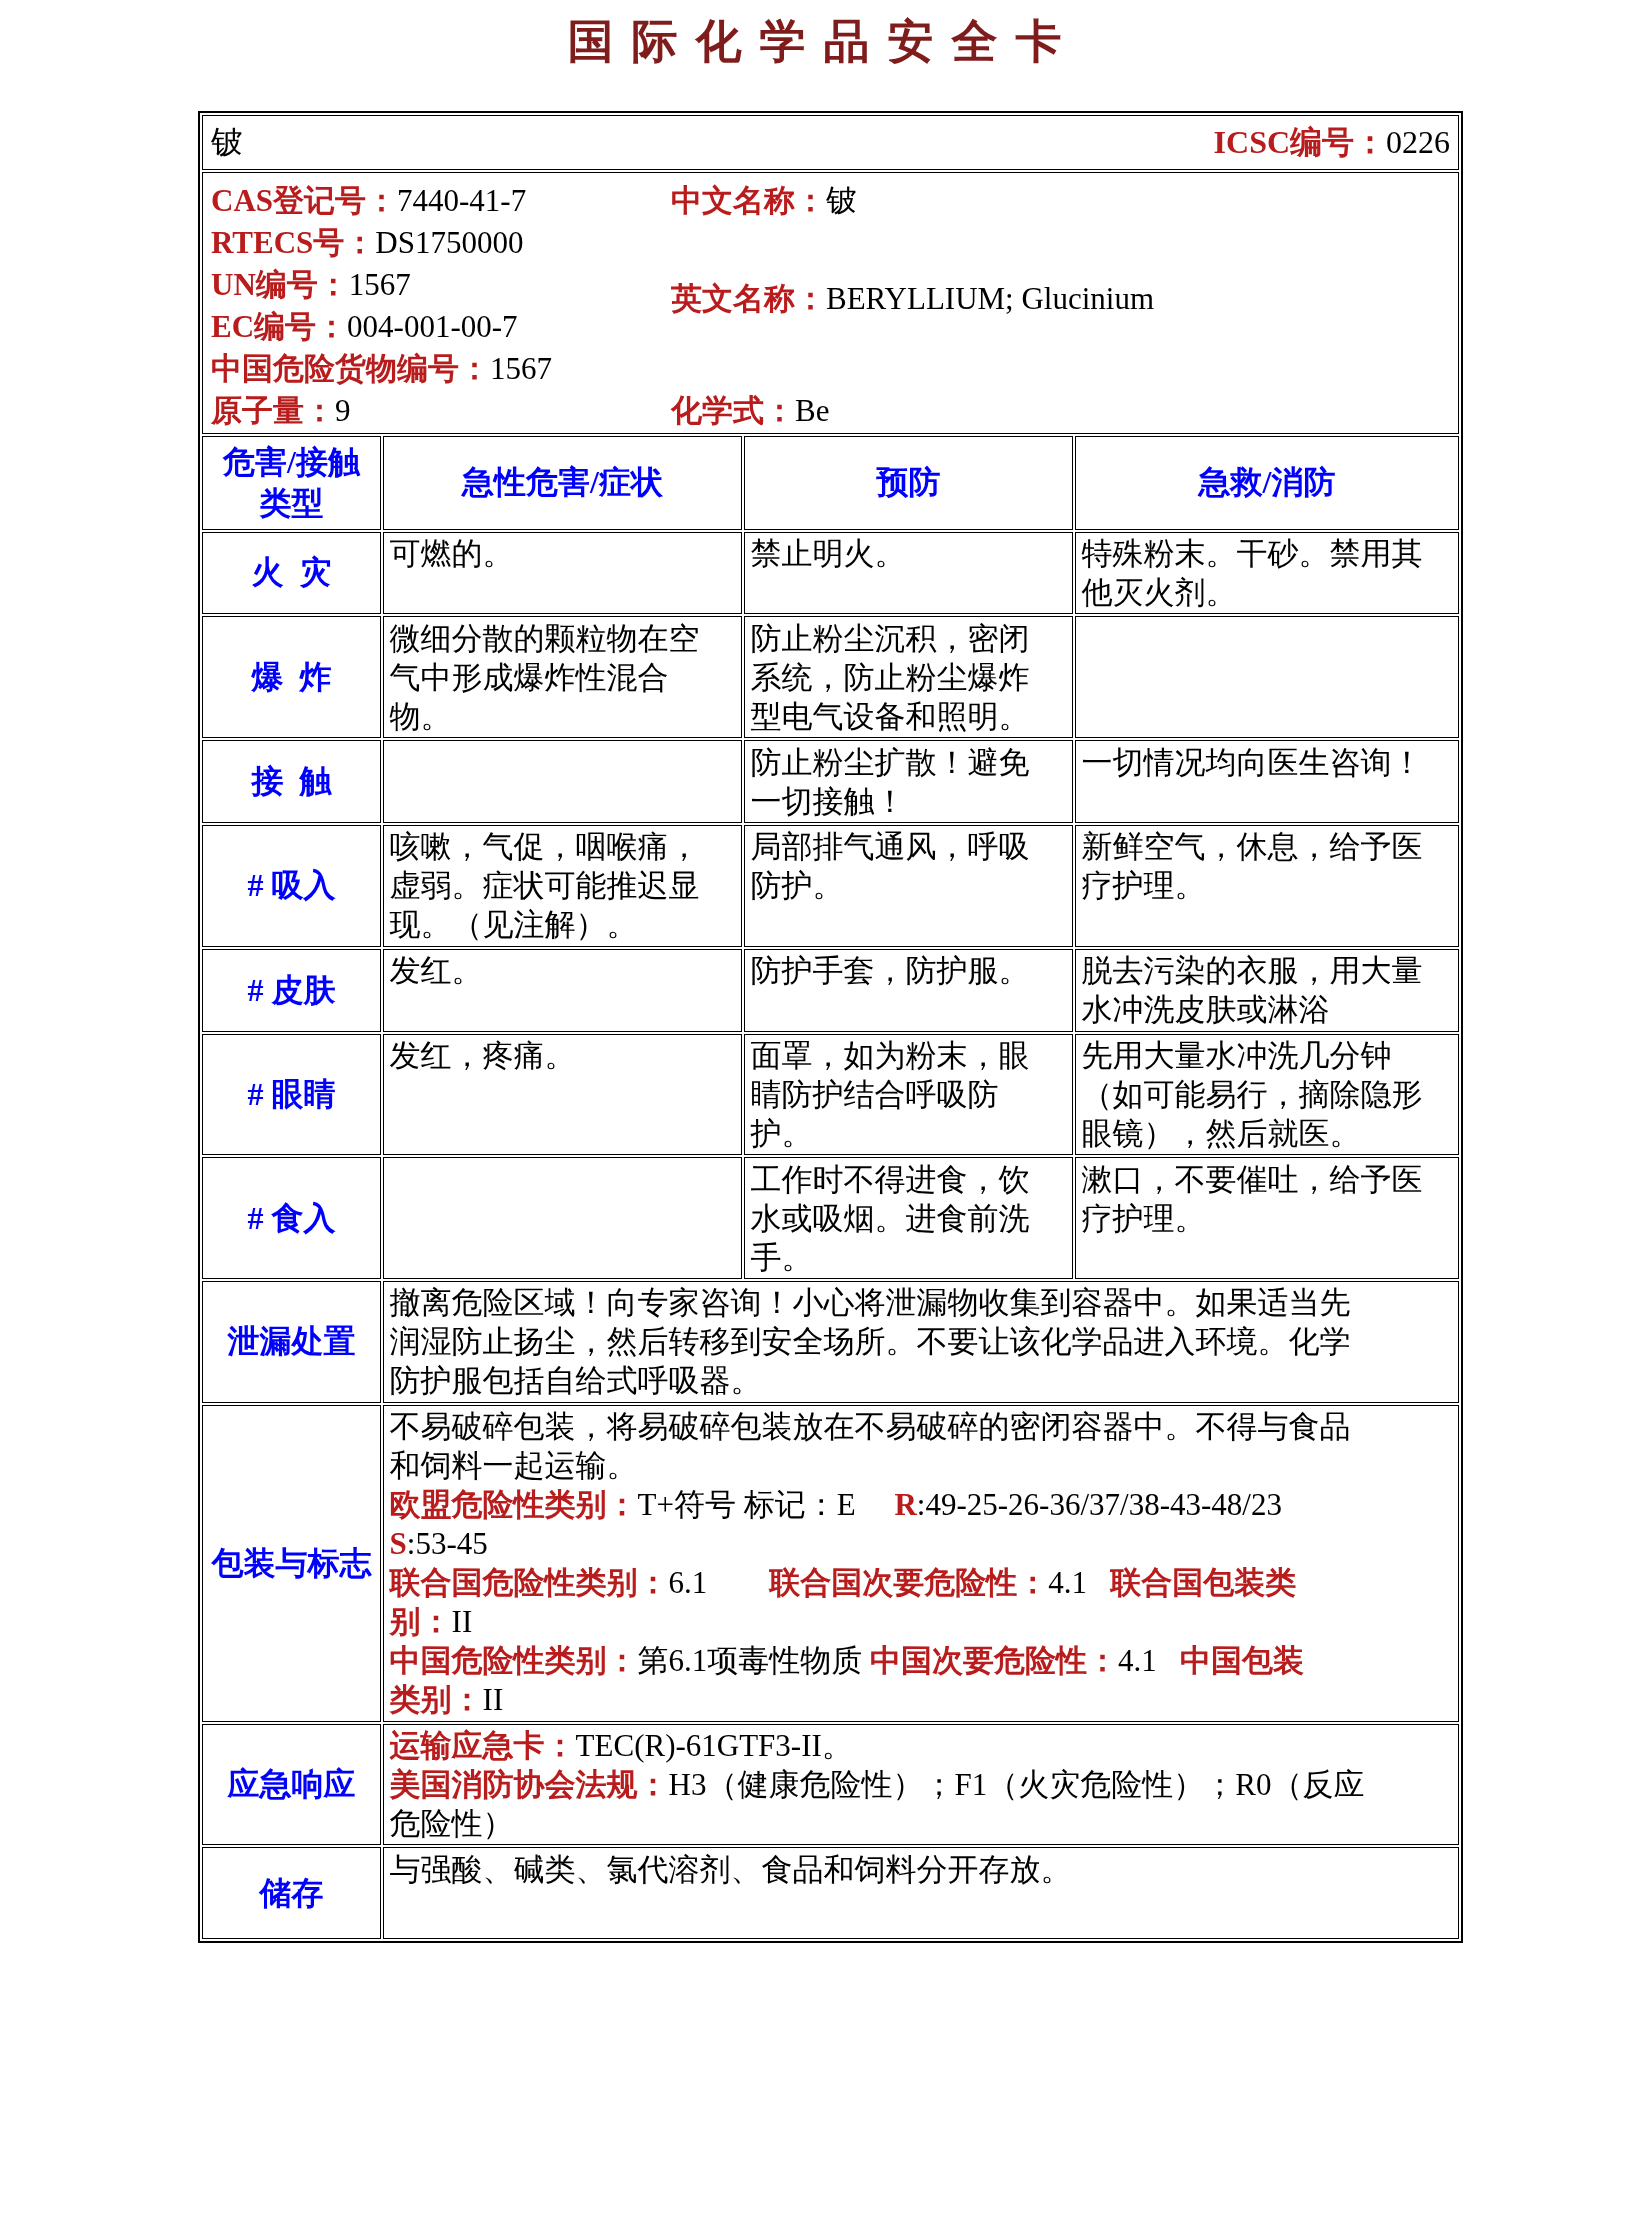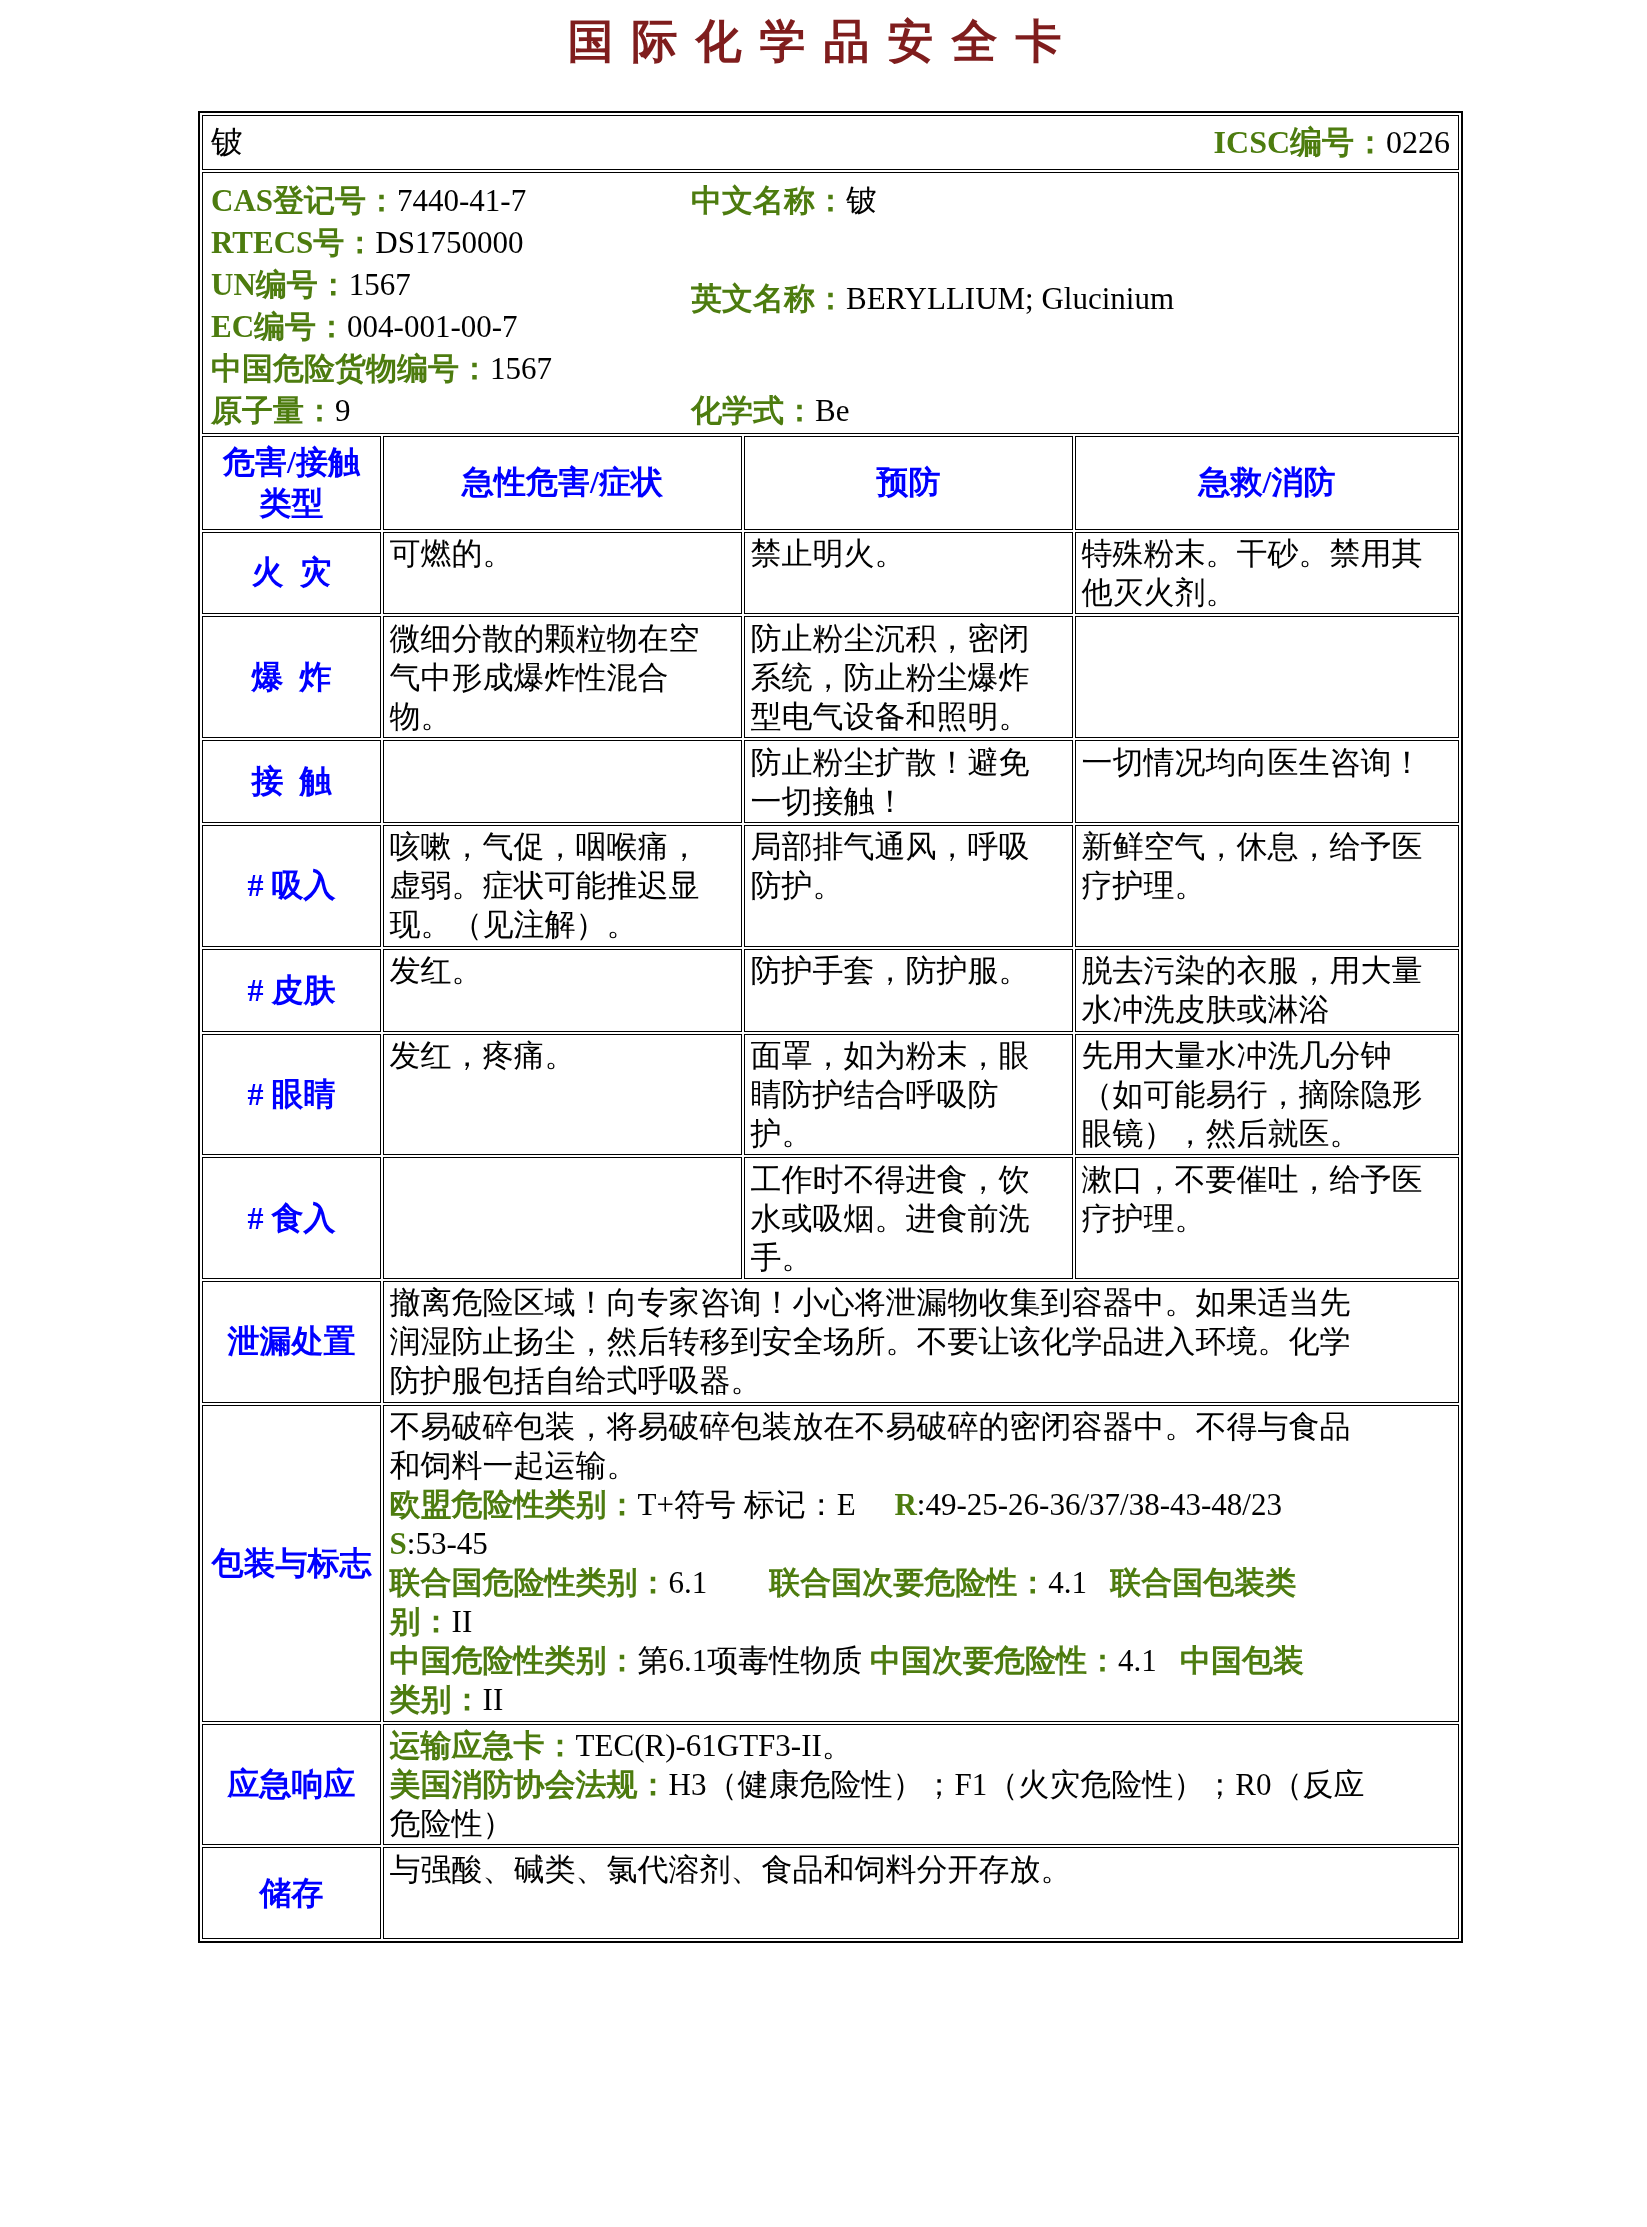--- a/index.html
+++ b/index.html
@@ -26,31 +26,31 @@
     color:#0000ff;font-weight:bold;text-align:center;vertical-align:middle;
     font-size:32px;line-height:41px;white-space:pre-wrap;padding:1.4px 2.8px;
   }
   
   td.data{
     vertical-align:top;text-align:left;font-size:31px;line-height:39px;
     padding:1.4px 5.6px;color:#000;
   }
   .pre{white-space:pre-line;}
   .rich div{white-space:pre-wrap;}
-  .c-b{color:#4d7c0f;font-weight:bold;}
+  .c-b{color:#b91c1c;font-weight:bold;}
   .c-k{color:#000;font-weight:normal;}
   
   .band{
     display:flex;justify-content:space-between;align-items:center;
     font-size:32px;padding:0 7px;height:100%;
   }
   
   .id-cell{position:relative;font-size:31px;line-height:42px;}
   .id-left{padding:5.6px 0 0 7px;}
-  .id-right-item{position:absolute;left:488px;white-space:nowrap;}
+  .id-right-item{position:absolute;left:468px;white-space:nowrap;}
   
   tr.r-band td{height:55px;}
   tr.r-id td{height:254px;}
   tr.r-hdr td{height:94px;}
   tr.r-s td{height:78px;}
   tr.r-t td{height:114px;}
   tr.r-spill td{height:119px;}
   tr.r-pack td{height:311px;margin-top:32px;}
   tr.r-emer td{height:119px;}
   tr.r-stor td{height:92px;}

